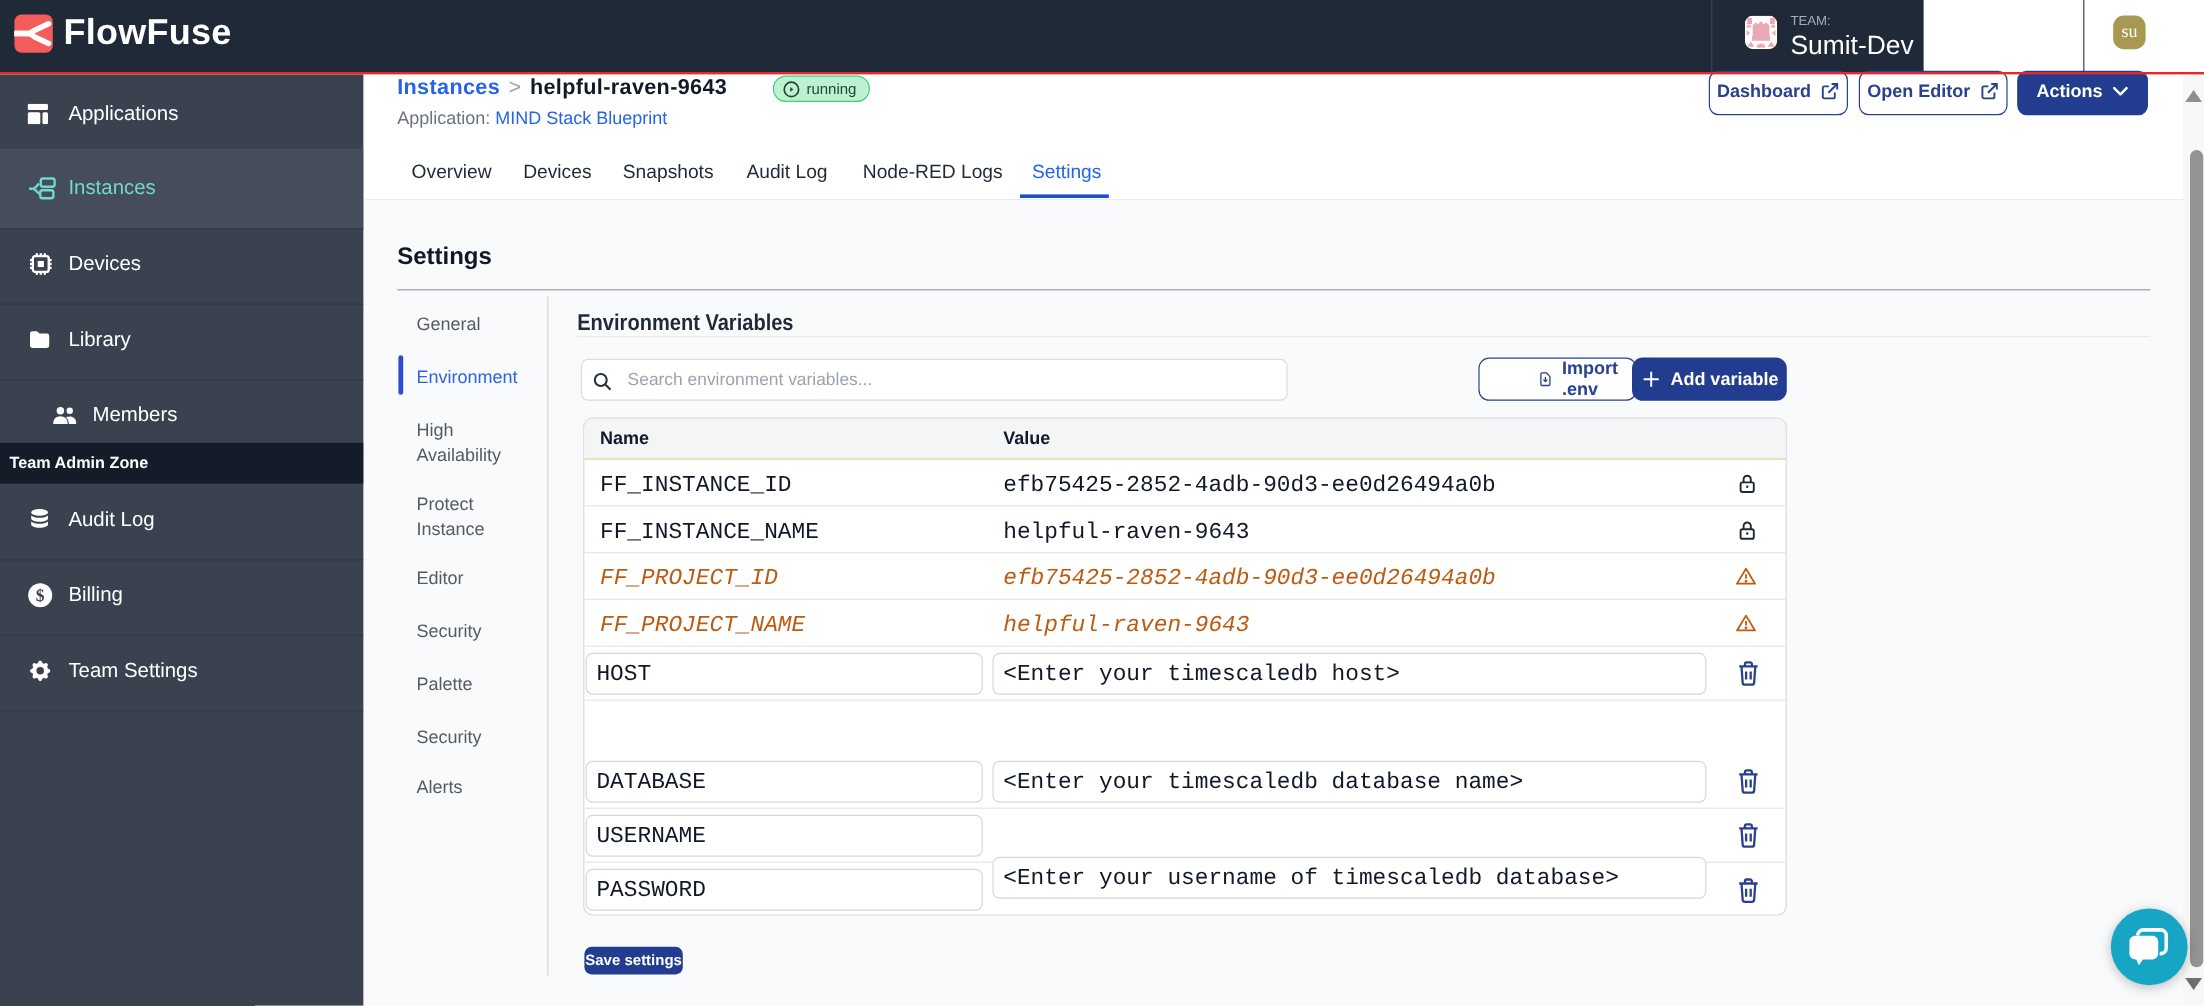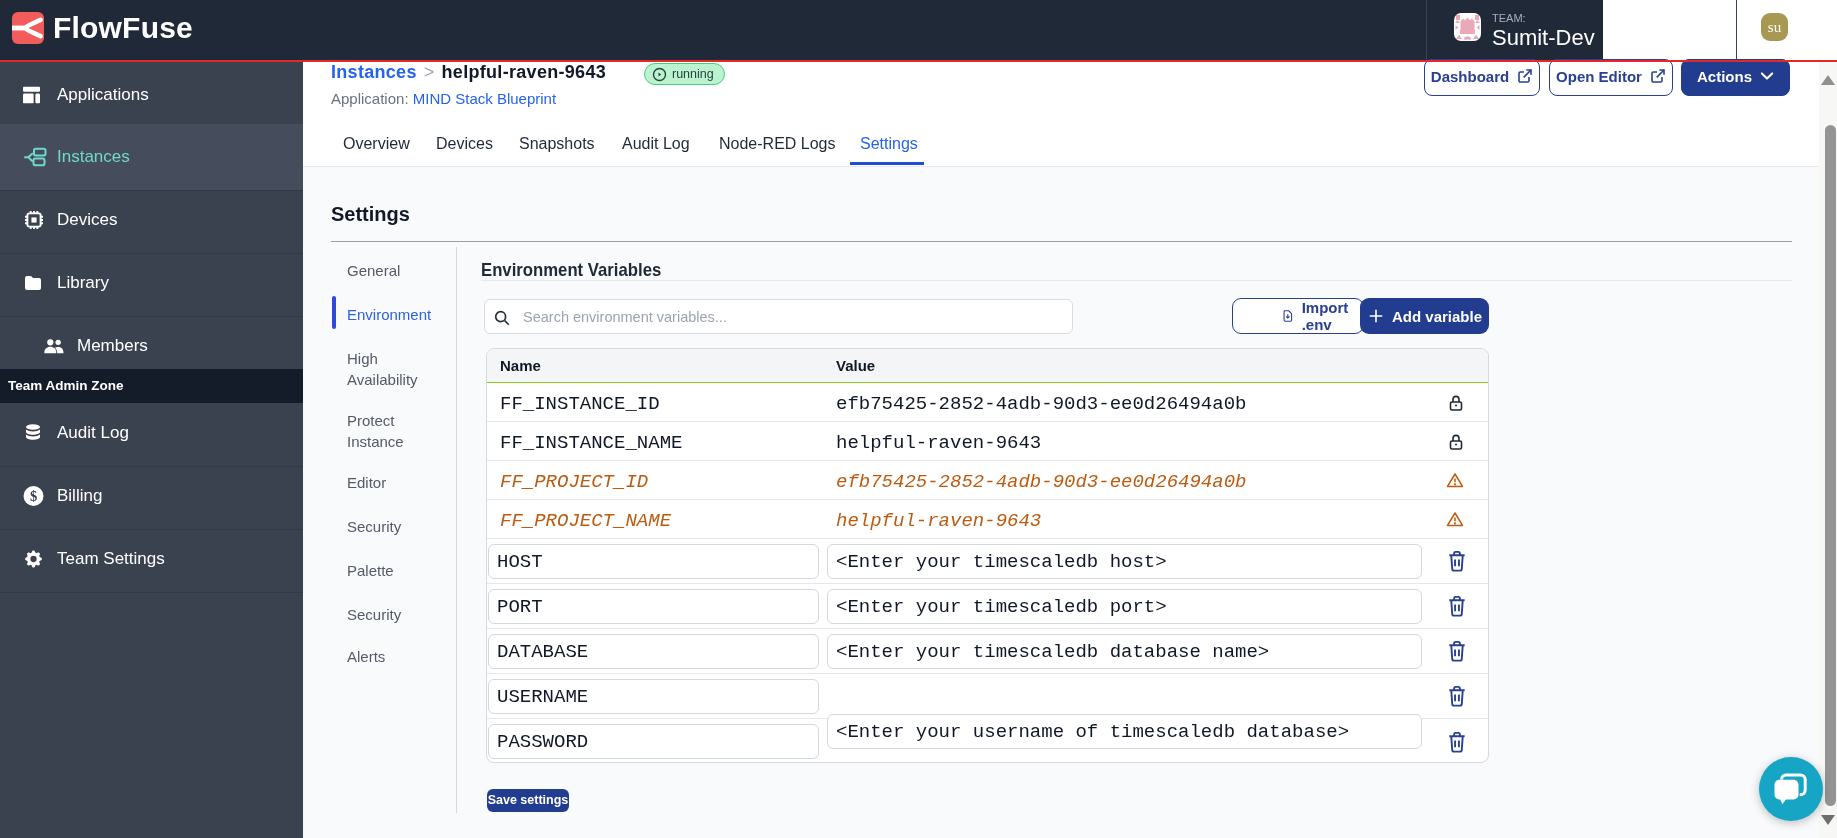--- a/index.html
+++ b/index.html
@@ -309,27 +309,20 @@
           <circle cx="12" cy="16.8" r="0.6" fill="#c2590c"></circle>
         </svg>
     </div>
     <div class="trow" style="top:190px; height:45px;">
       <div class="vinput mono" style="left:1px; top:5px; width:331px;">HOST</div>
       <div class="vinput mono" style="left:340px; top:5px; width:595px;">&lt;Enter your timescaledb host&gt;</div>
       <svg class="rowicon trash" width="22" height="23" viewBox="0 0 22 24" fill="none" stroke="#29418e" stroke-width="2">
           <path d="M3 6h16M8 6V4a1.5 1.5 0 011.5-1.5h3A1.5 1.5 0 0114 4v2M5 6l1 14a2 2 0 002 2h6a2 2 0 002-2l1-14M9 10.5v7M13 10.5v7"></path>
         </svg>
     </div>
-    <div class="trow" style="top:235px; height:45px;">
-      <div class="vinput mono" style="left:1px; top:5px; width:331px;">PORT</div>
-      <div class="vinput mono" style="left:340px; top:5px; width:595px;">&lt;Enter your timescaledb port&gt;</div>
-      <svg class="rowicon trash" width="22" height="23" viewBox="0 0 22 24" fill="none" stroke="#29418e" stroke-width="2">
-          <path d="M3 6h16M8 6V4a1.5 1.5 0 011.5-1.5h3A1.5 1.5 0 0114 4v2M5 6l1 14a2 2 0 002 2h6a2 2 0 002-2l1-14M9 10.5v7M13 10.5v7"></path>
-        </svg>
-    </div>
     <div class="trow" style="top:280px; height:45px;">
       <div class="vinput mono" style="left:1px; top:5px; width:331px;">DATABASE</div>
       <div class="vinput mono" style="left:340px; top:5px; width:595px;">&lt;Enter your timescaledb database name&gt;</div>
       <svg class="rowicon trash" width="22" height="23" viewBox="0 0 22 24" fill="none" stroke="#29418e" stroke-width="2">
           <path d="M3 6h16M8 6V4a1.5 1.5 0 011.5-1.5h3A1.5 1.5 0 0114 4v2M5 6l1 14a2 2 0 002 2h6a2 2 0 002-2l1-14M9 10.5v7M13 10.5v7"></path>
         </svg>
     </div>
     <div class="trow" style="top:325px; height:45px;">
       <div class="vinput mono" style="left:1px; top:5px; width:331px;">USERNAME</div>
       <div class="vinput mono" style="left:340px; top:5px; width:595px;margin-top:35px;">&lt;Enter your username of timescaledb database&gt;</div>

